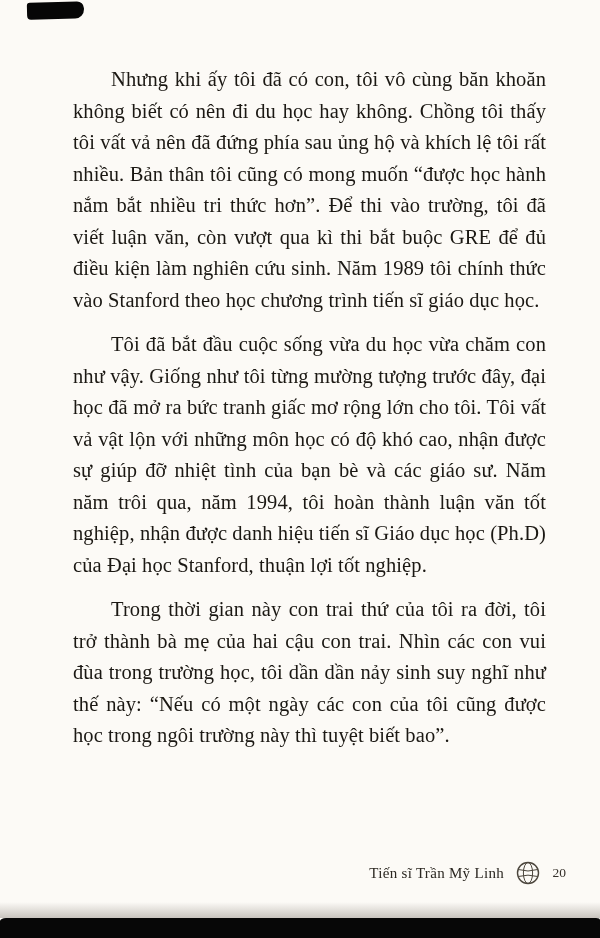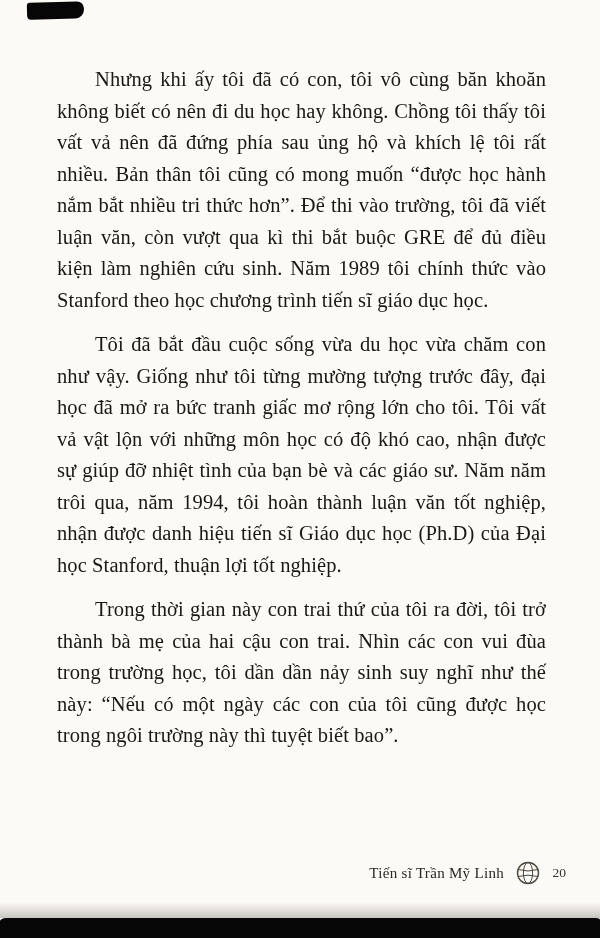--- a/index.html
+++ b/index.html
@@ -32,21 +32,21 @@
     position: absolute;
     left: 57px;
     top: 64px;
     width: 489px;
     font-size: 20.5px;
     line-height: 31.5px;
     text-align: justify;
     letter-spacing: 0.1px;
   }
   .text-block p {
-    margin: 0 0 13px 0;
+    margin: 0 0 13px 16px;
     text-indent: 38px;
   }
   
   .footer {
     position: absolute;
     left: 0;
     right: 0;
     top: 858px;
     height: 30px;
     display: flex;

